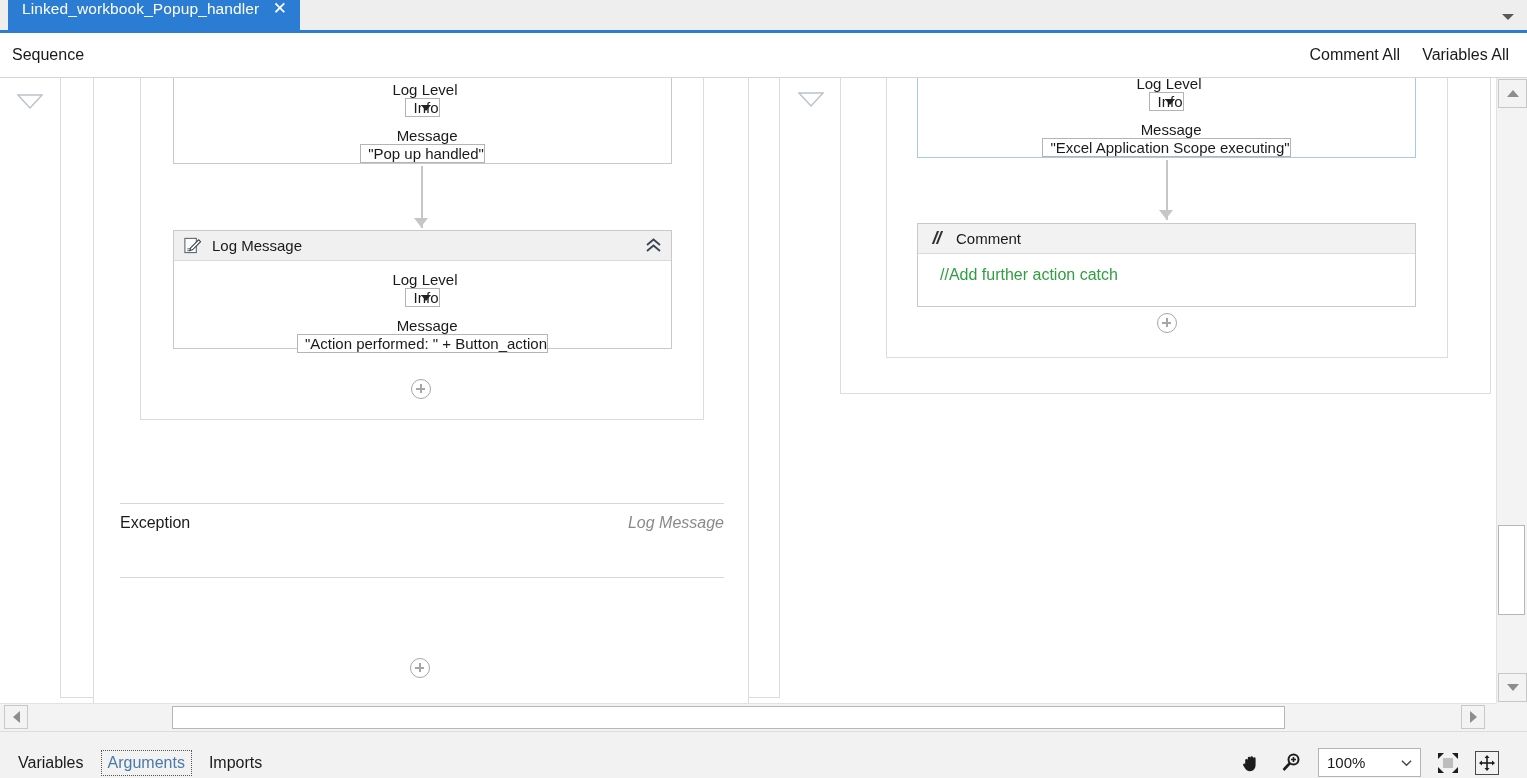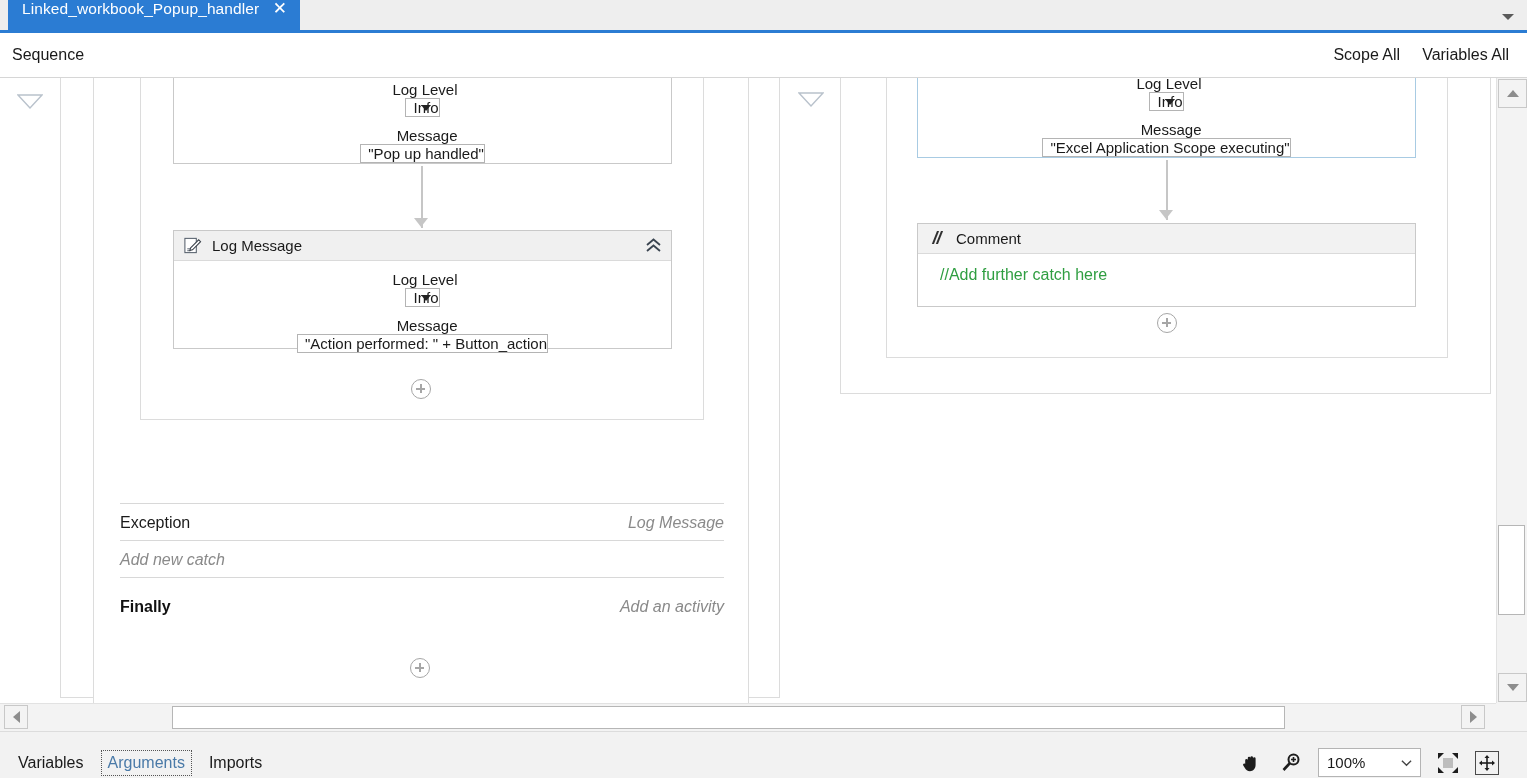--- a/index.html
+++ b/index.html
@@ -457,21 +457,21 @@
     <span class="tab-close">✕</span>
   </div>
   <div class="tabstrip-menu">
     <span class="tri-down"></span>
   </div>
 </div>
 
 <div class="cmdbar">
   <span class="breadcrumb">Sequence</span>
   <div class="cmdbar-right">
-    <span class="cmd-link">Scope All</span>
+    <span class="cmd-link">Comment All</span>
     <span class="cmd-link">Variables All</span>
   </div>
 </div>
 
 <div class="canvas">
 
   <div class="box seq-outer-left"></div>
   <div class="box trycatch-box"></div>
   <div class="box try-inner"></div>
   <div class="box seq-outer-right"></div>
@@ -539,32 +539,21 @@
   </div>
 
   <div class="plus-btn" style="left:411px; top:301px;"></div>
 
   <div class="tc-section tc-rule" style="top:425px;">
     <div class="tc-row">
       <span class="tc-plain">Exception</span>
       <span class="tc-muted">Log Message</span>
     </div>
   </div>
-  <div class="tc-section tc-rule" style="top:462px;">
-    <div class="tc-row">
-      <span class="tc-muted">Add new catch</span>
-    </div>
-  </div>
   <div class="tc-section tc-rule" style="top:499px; height:1px;"></div>
-  <div class="tc-section" style="top:510px;">
-    <div class="tc-row">
-      <span class="tc-head">Finally</span>
-      <span class="tc-muted">Add an activity</span>
-    </div>
-  </div>
 
   <div class="plus-btn" style="left:410px; top:580px;"></div>
 
   <div class="activity selected" style="left:917px; top:-92px; width:499px; height:172px;">
     <div class="act-body" style="padding-top:88px;">
       <div class="field-row">
         <span class="field-label">Log Level</span>
         <div class="combo">
           <span>Info</span>
           <span class="combo-arrow"></span>
@@ -578,21 +567,21 @@
   </div>
 
   <div class="connector" style="left:1166px; top:82px; height:60px;"></div>
   <div class="connector-head" style="left:1159px; top:132px;"></div>
 
   <div class="activity" style="left:917px; top:145px; width:499px; height:84px;">
     <div class="act-header plain">
       <span class="icon-comment">//</span>
       <span class="act-title">Comment</span>
     </div>
-    <div class="comment-body">//Add further catch here</div>
+    <div class="comment-body">//Add further action catch</div>
   </div>
 
   <div class="plus-btn" style="left:1157px; top:235px;"></div>
 </div>
 
 <div class="vscroll">
   <div class="sb-btn" style="left:1px; top:1px;">
     <span class="sb-arrow-up"></span>
   </div>
   <div class="vthumb" style="top:447px; height:90px;"></div>

